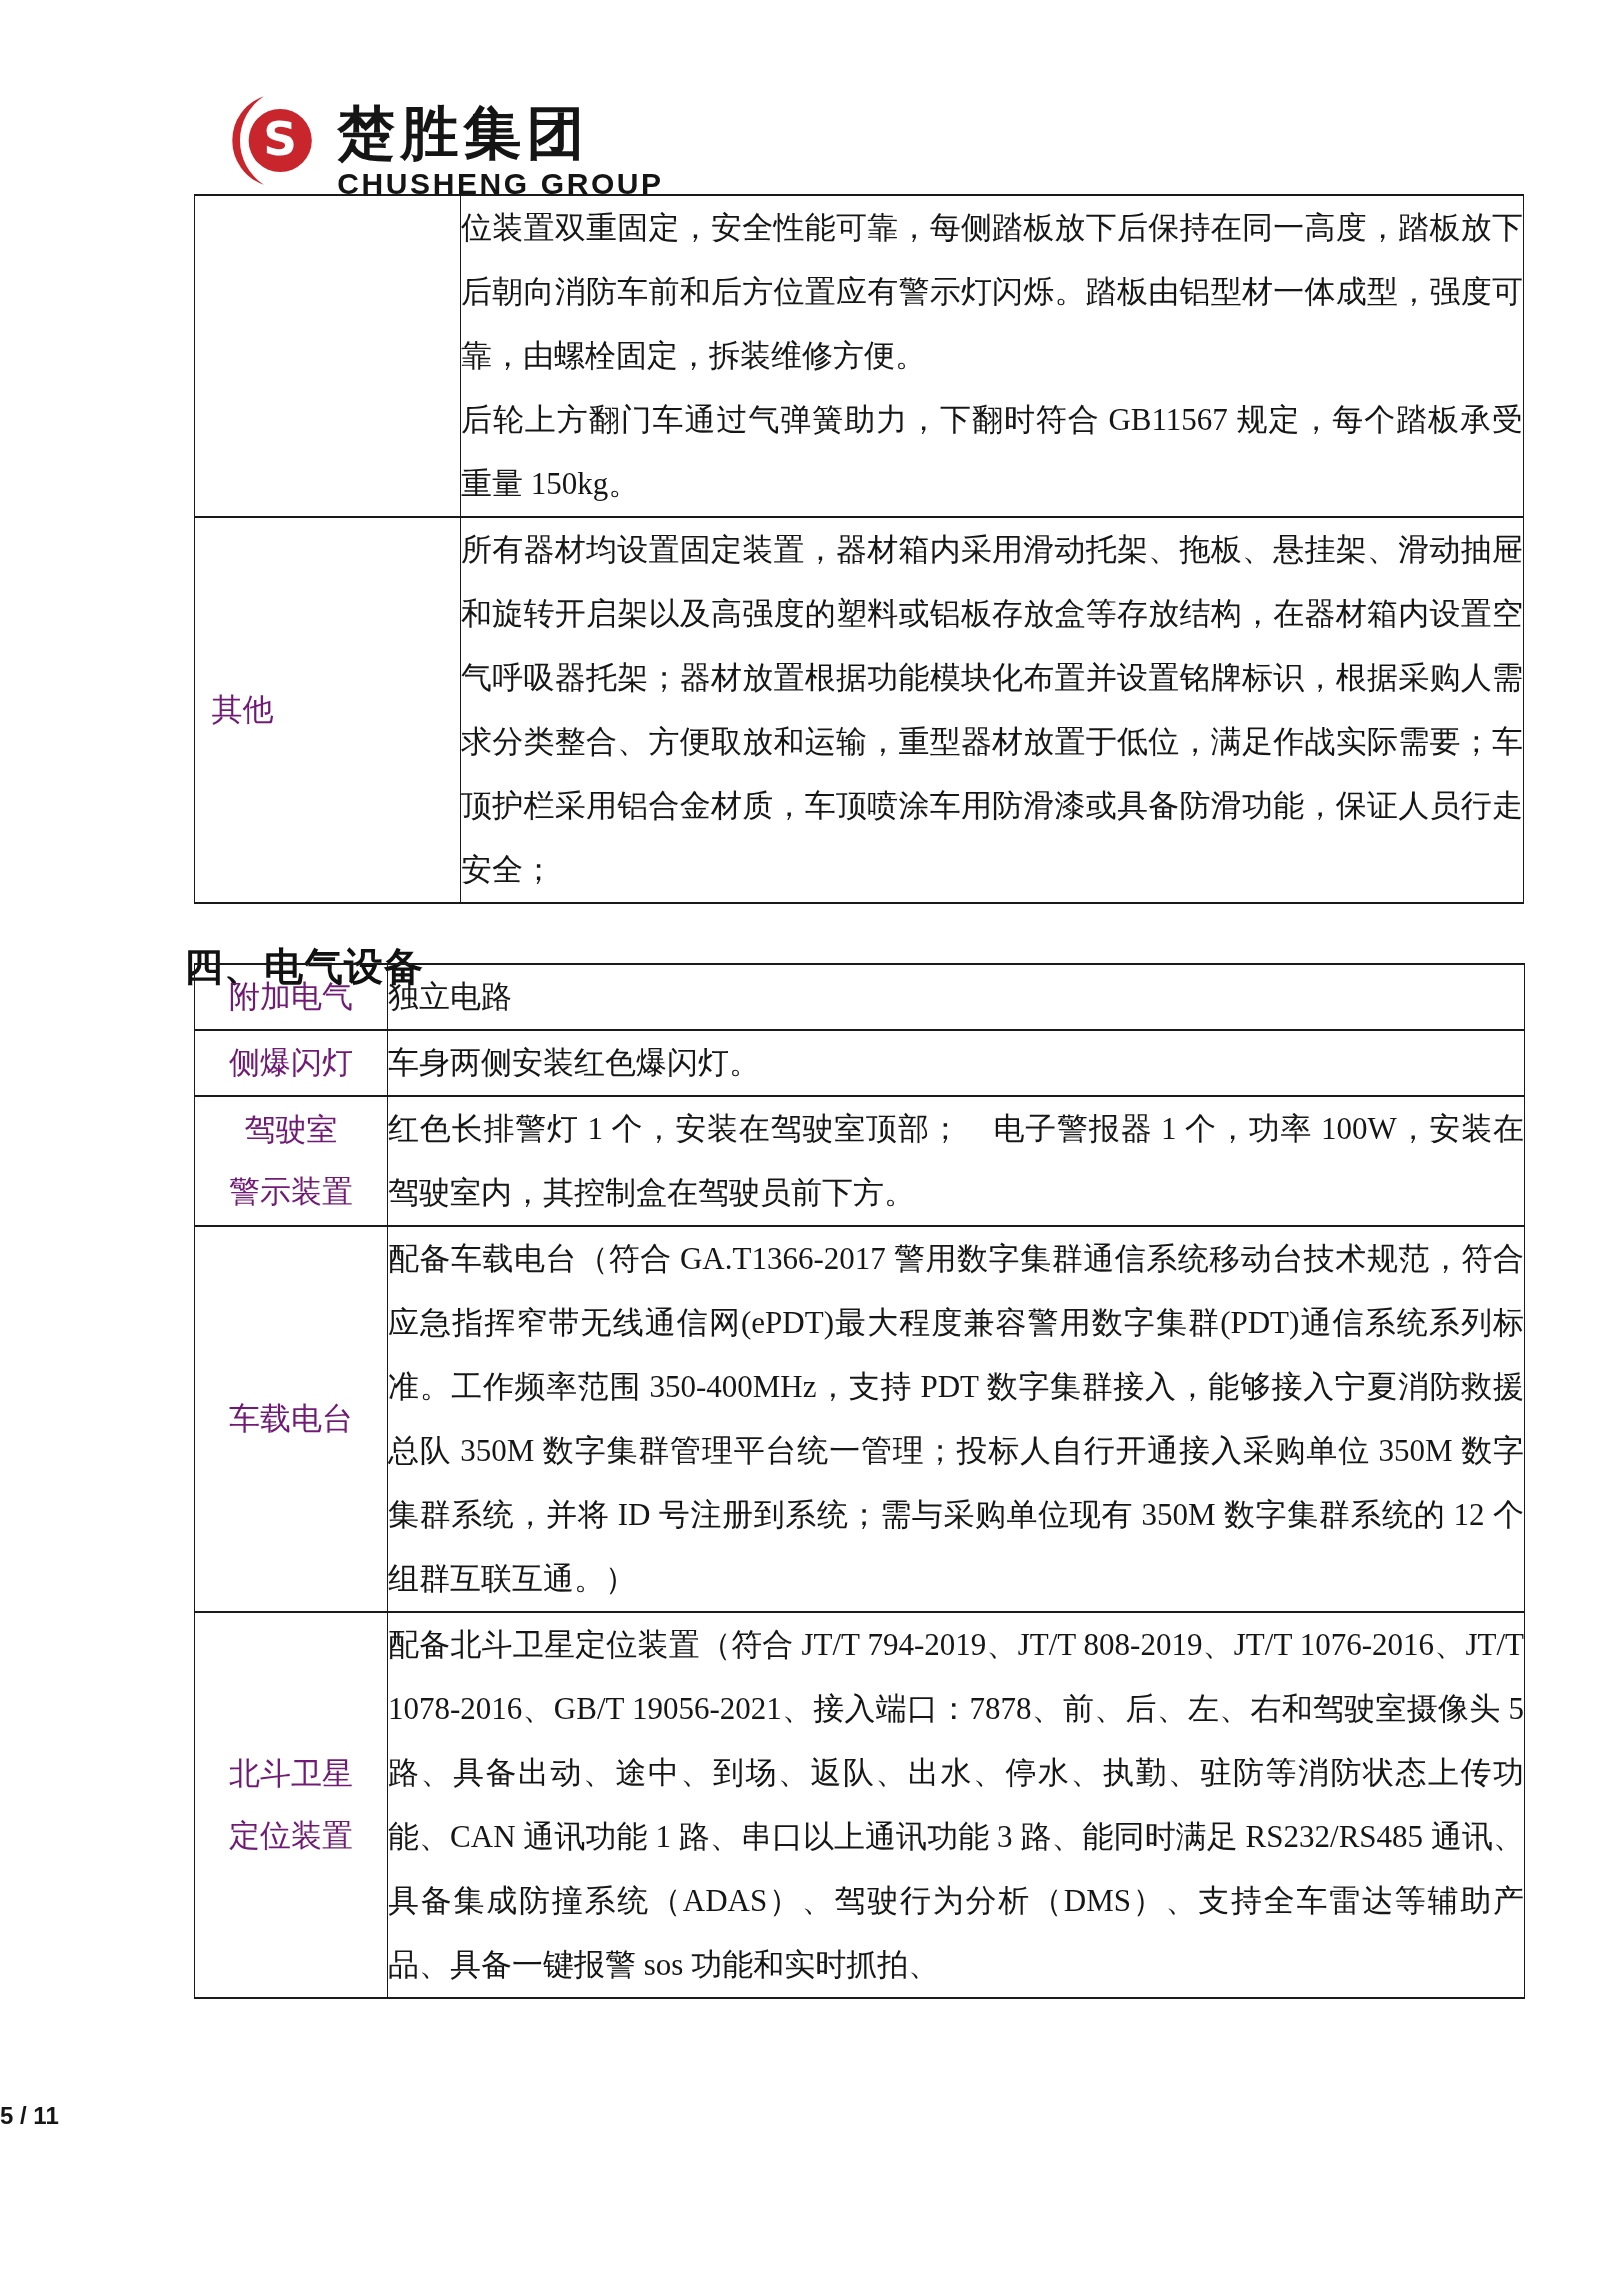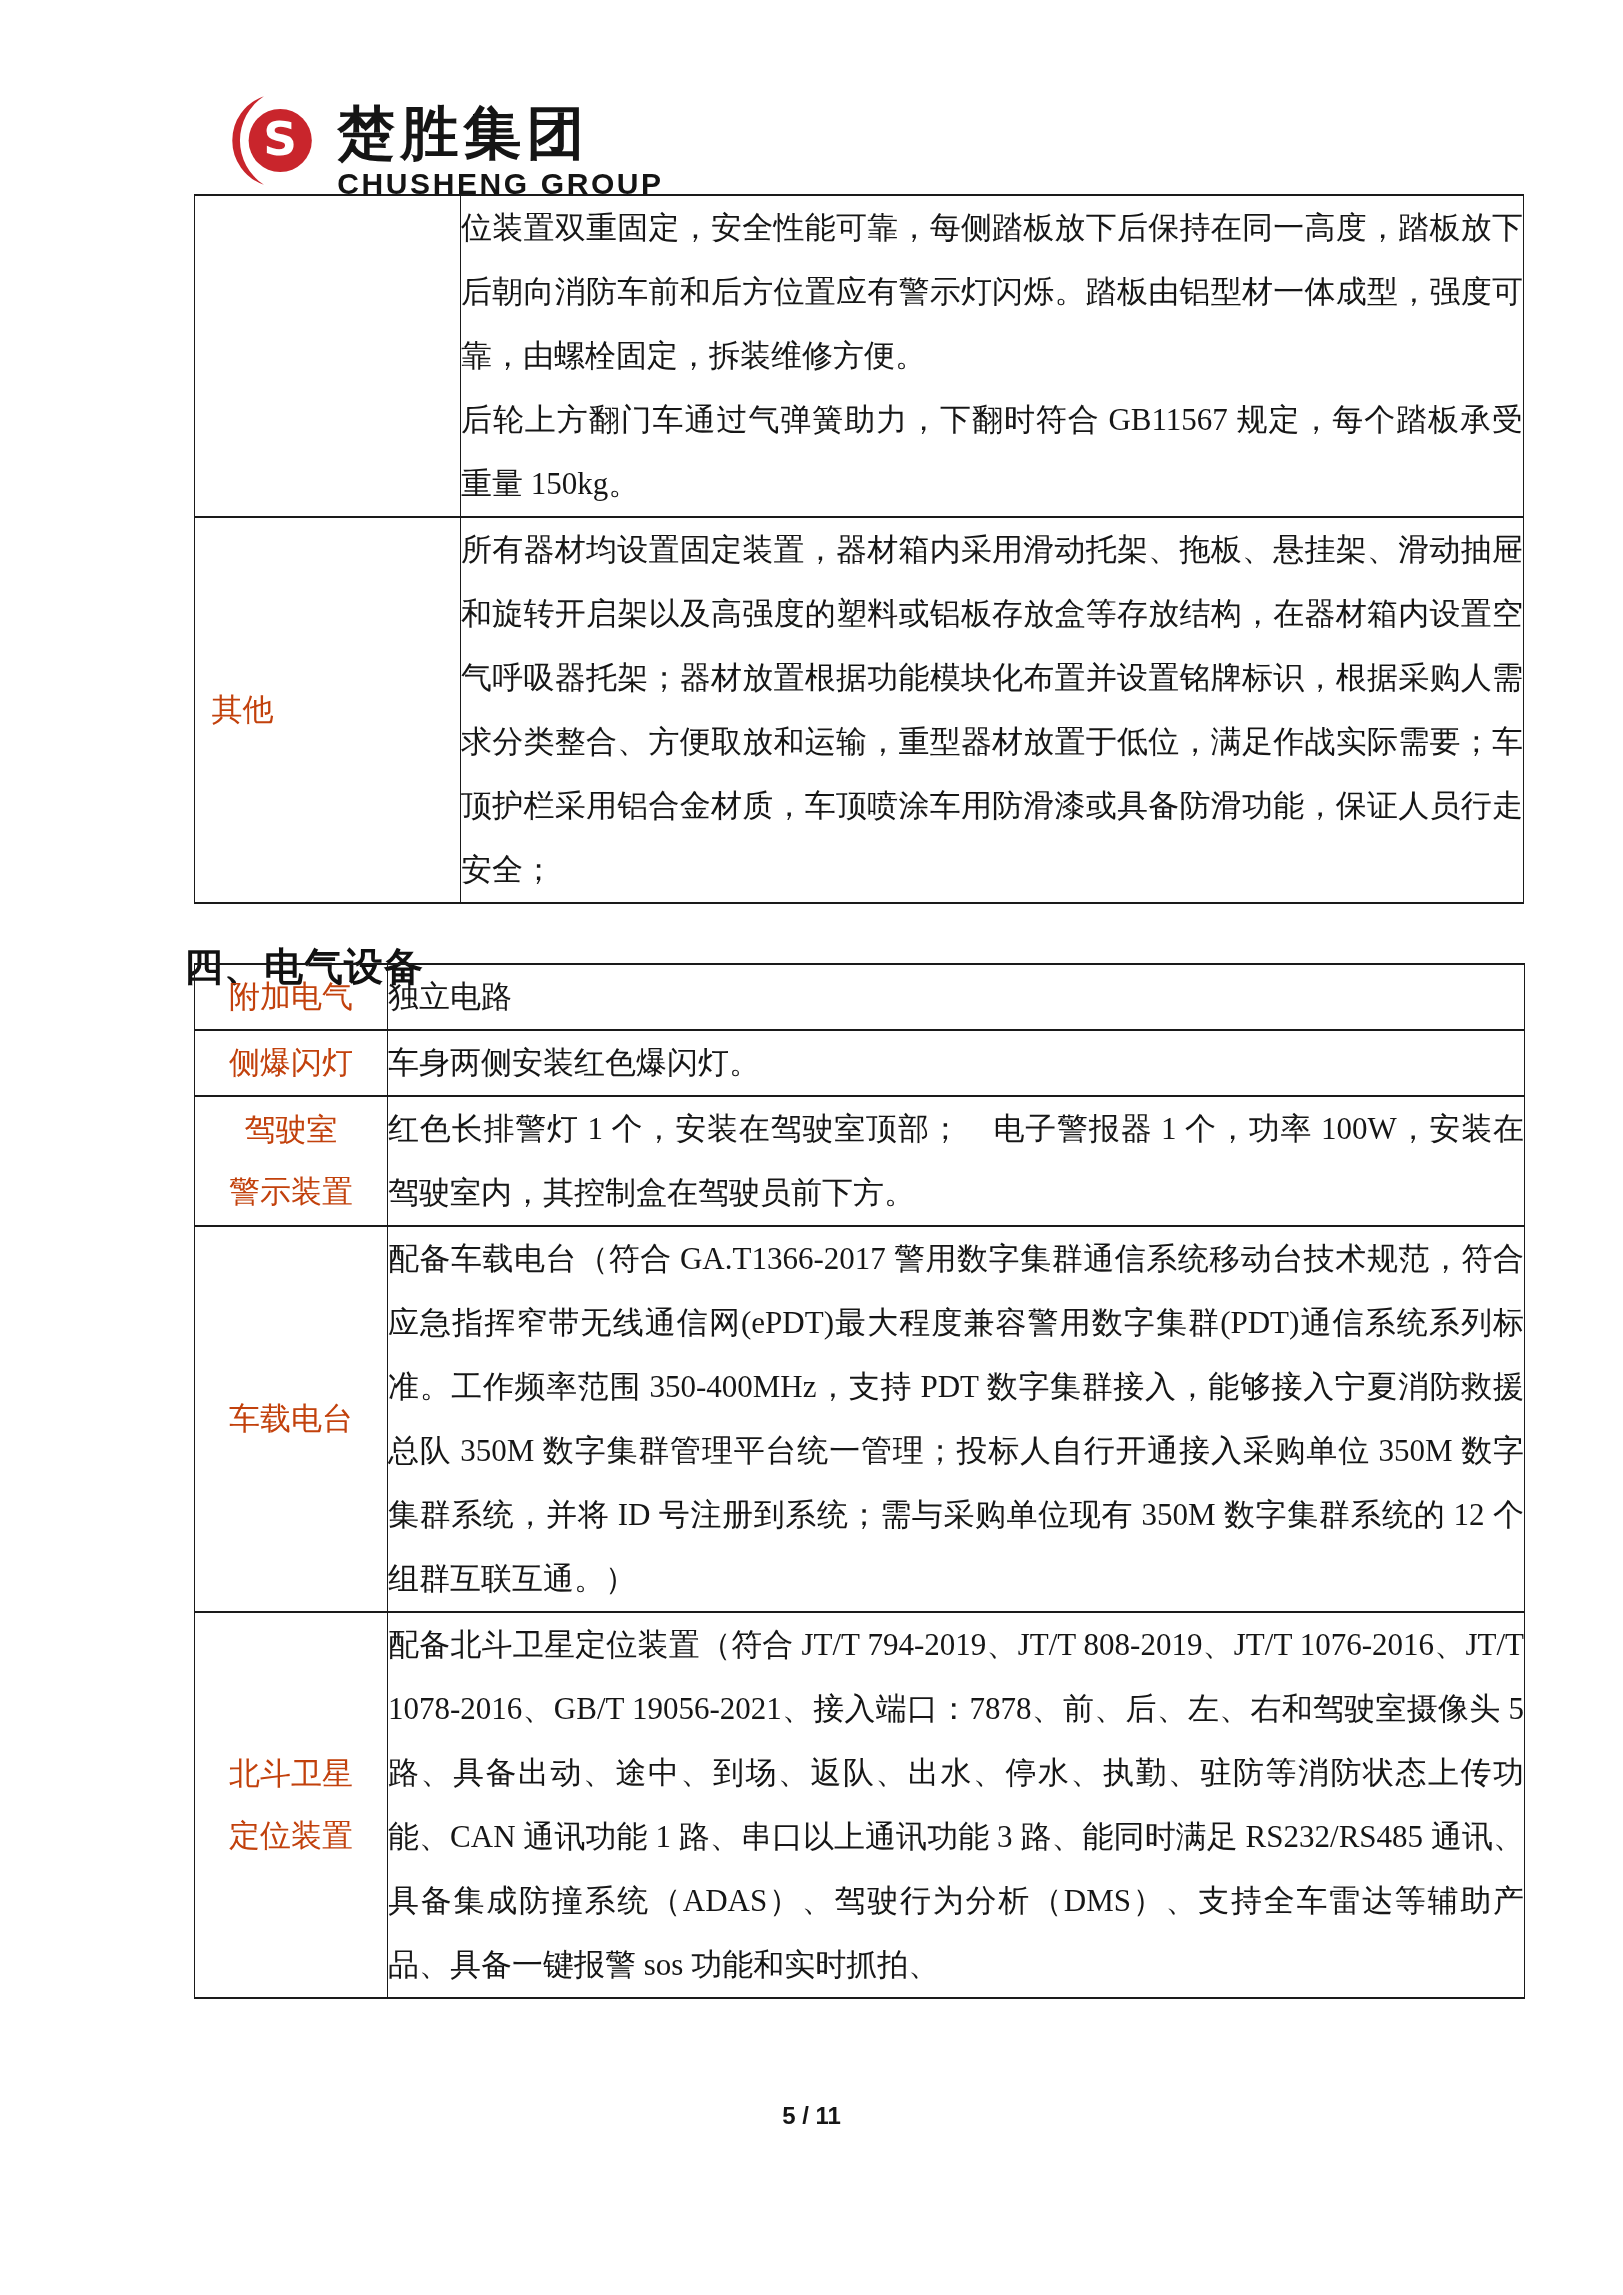--- a/index.html
+++ b/index.html
@@ -17,31 +17,31 @@
   .brand-en{font-family:"Liberation Sans","DejaVu Sans",sans-serif;font-weight:bold;
     font-size:30px;letter-spacing:2.6px;color:#151515;margin-top:2px;}
   
   .spec-table{position:absolute;left:194px;border-collapse:collapse;table-layout:fixed;
     width:1329px;font-size:31px;}
   .spec-table td{border:1.5px solid #1a1a1a;border-top-width:2px;border-bottom-width:2px;
     vertical-align:middle;}
   .t1{top:194px;}
   .t2{top:963px;}
   .spec-table td{padding:0;margin-top:8px;}
-  .label-cell{text-align:center;font-size:31px;color:#c2410c;}
+  .label-cell{text-align:center;font-size:31px;color:#701a75;}
   .t1 .label-cell{text-align:left;padding-left:16.4px;}
   .body-cell{padding:3.1px 21.5px 3.1px 19px;line-height:64px;text-align:justify;
     text-align-last:left;color:#161616;}
   .body-cell p{margin:0;}
   .label-lines div{line-height:62px;}
   
   .section-heading{position:absolute;left:184px;top:908px;font-size:39px;font-weight:bold;
     color:#111;letter-spacing:1px;line-height:46px;margin-top:36px;}
   
-  .footer{position:absolute;left:0;top:2102px;width:100%;text-align:center;
+  .footer{position:absolute;left:0;top:2102px;width:100%;text-align:left;
     font-family:"Liberation Sans","DejaVu Sans",sans-serif;font-weight:bold;
     font-size:24px;color:#161616;}
 </style>
 </head>
 <body>
 
 <div class="logo">
   <div class="logo-mark">
     <svg width="107" height="97" viewBox="0 0 210 190">
       <path d="M 96 8 A 92 92 0 0 0 96 182 A 104 104 0 0 1 96 8 Z" fill="#c9252c"></path>

